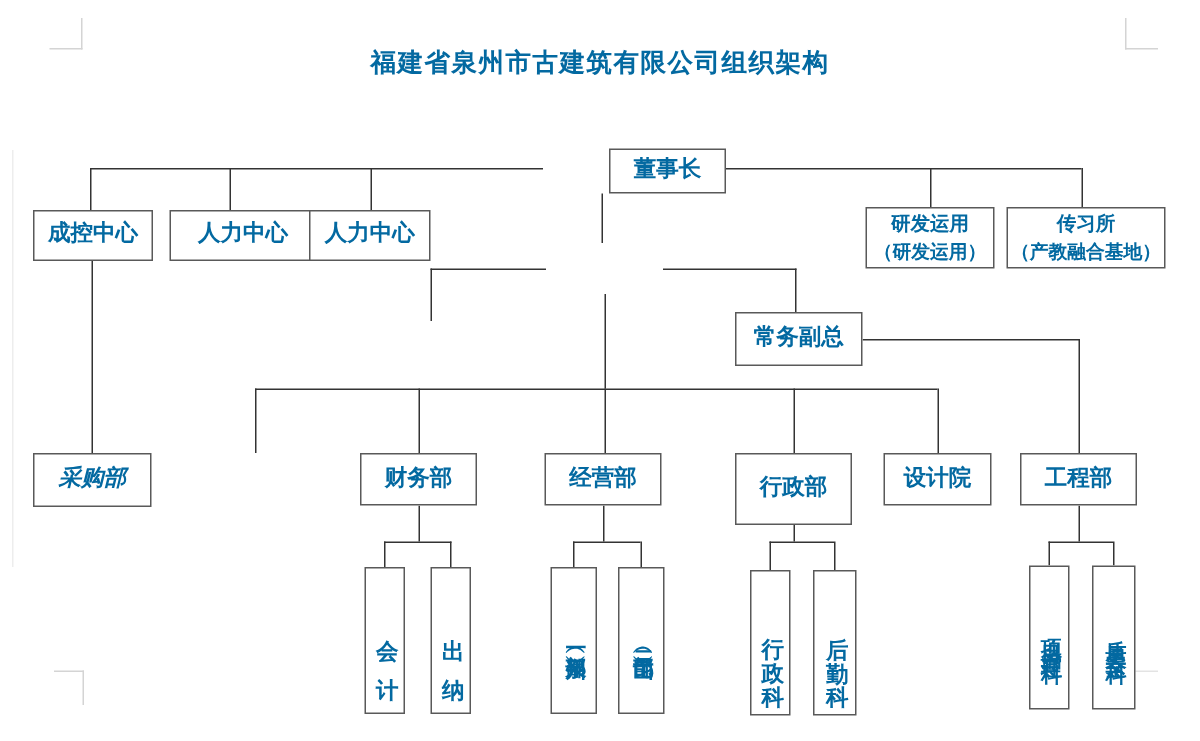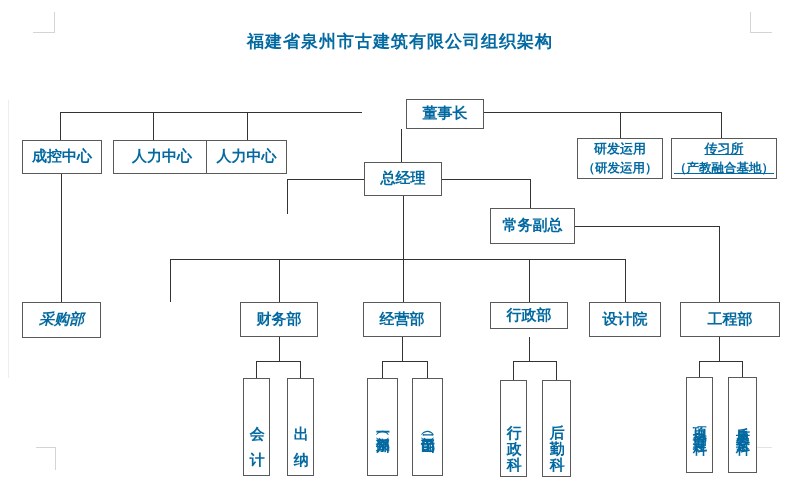--- a/index.html
+++ b/index.html
@@ -123,48 +123,45 @@
   <div class="node" style="left:113px;top:140px;width:98px;height:34px;">
     <span>人力中心</span>
   </div>
   <div class="node" style="left:206px;top:140px;width:81px;height:34px;">
     <span>人力中心</span>
   </div>
   <div class="node two-line" style="left:577px;top:138px;width:86px;height:41px;">
     <span class="nm">研发运用</span>
     <span>（研发运用）</span>
   </div>
-  <div class="node two-line" style="left:671px;top:138px;width:106px;height:41px;text-decoration:underline;">
+  <div class="node two-line" style="left:671px;top:138px;width:106px;height:41px;">
     <span class="nm">传习所</span>
     <span>（产教融合基地）</span>
-  </div>
-  <div class="node" style="left:364px;top:162px;width:78px;height:34px;">
-    <span>总经理</span>
   </div>
 
   <div class="node" style="left:490px;top:208px;width:85px;height:36px;">
     <span>常务副总</span>
   </div>
 
   <div class="node" style="left:22px;top:302px;width:79px;height:36px;font-style:italic;">
     <span>采购部</span>
   </div>
   <div class="node" style="left:240px;top:302px;width:78px;height:35px;">
     <span>财务部</span>
   </div>
   <div class="node" style="left:363px;top:302px;width:78px;height:35px;">
     <span>经营部</span>
   </div>
-  <div class="node" style="left:490px;top:302px;width:78px;height:27px;">
+  <div class="node" style="left:490px;top:302px;width:78px;height:48px;">
     <span>行政部</span>
   </div>
   <div class="node" style="left:589px;top:302px;width:72px;height:35px;">
     <span>设计院</span>
   </div>
-  <div class="node" style="left:680px;top:302px;width:100px;height:35px;">
+  <div class="node" style="left:680px;top:302px;width:78px;height:35px;">
     <span>工程部</span>
   </div>
 
   <div class="node" style="left:243px;top:378px;width:27px;height:98px;">
     <span class="vtext sp-a">会计</span>
   </div>
   <div class="node" style="left:287px;top:378px;width:27px;height:98px;">
     <span class="vtext sp-a">出纳</span>
   </div>
   <div class="node" style="left:367px;top:378px;width:31px;height:98px;">

